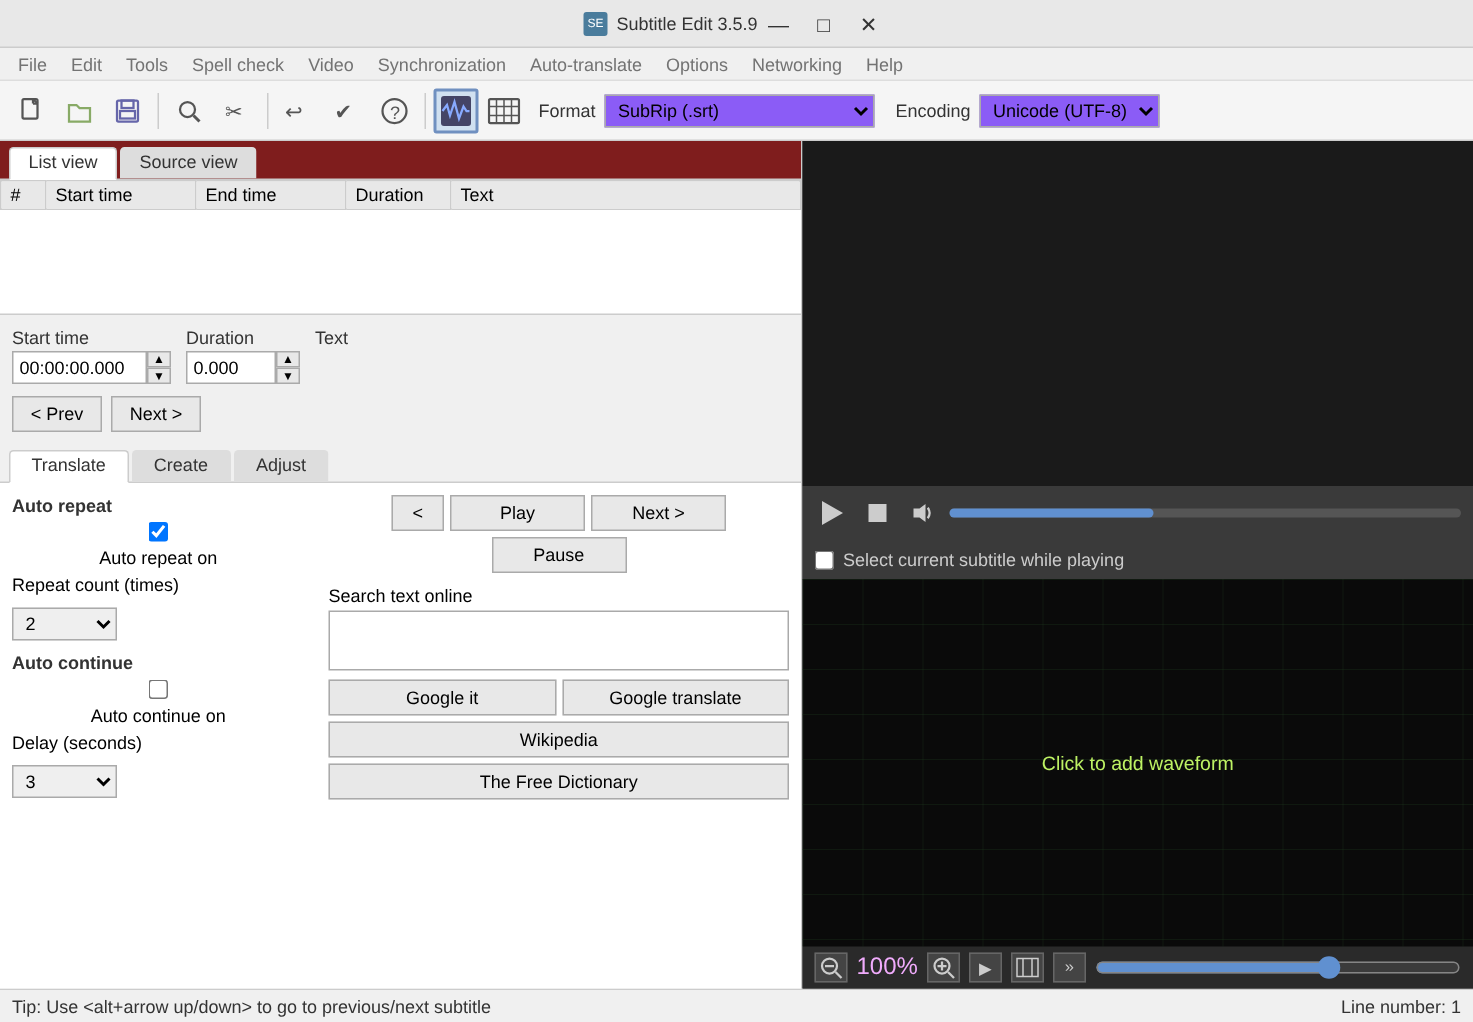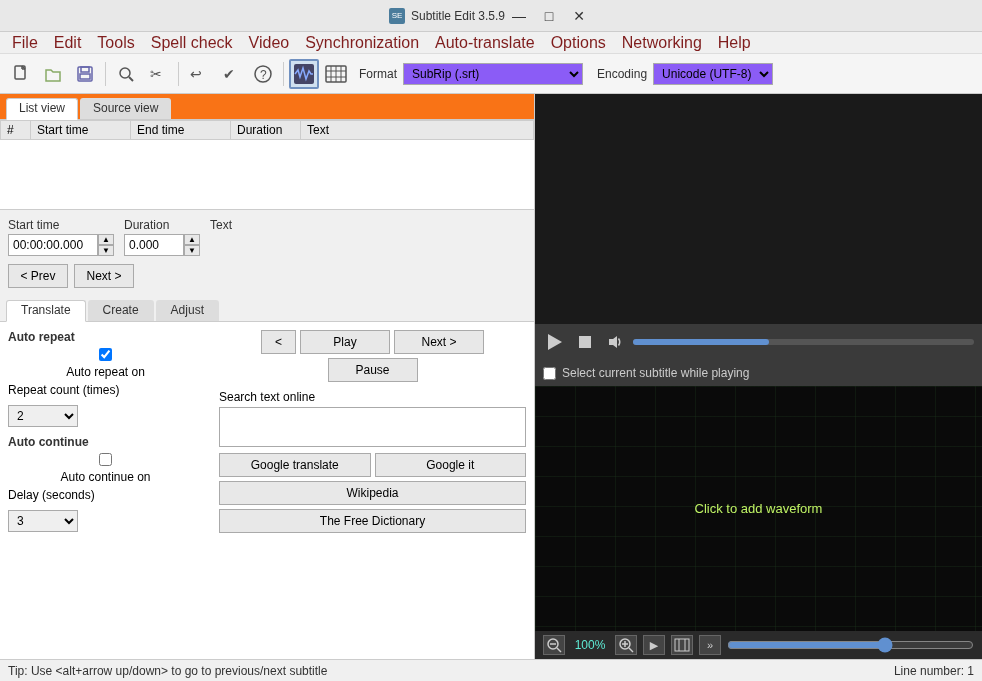--- a/index.html
+++ b/index.html
@@ -8,40 +8,40 @@
     
     .title-bar { background: #e8e8e8; height: 32px; display: flex; align-items: center; padding: 0 8px; border-bottom: 1px solid #ccc; justify-content: center; }
     .title-bar-left { display: flex; align-items: center; gap: 6px; }
     .title-icon { width: 16px; height: 16px; background: #4a7c9c; border-radius: 2px; display: flex; align-items: center; justify-content: center; color: white; font-size: 8px; }
     .title-text { font-size: 12px; color: #333; }
     .title-controls { display: flex; gap: 2px; }
     .title-btn { width: 28px; height: 22px; border: none; background: transparent; cursor: pointer; font-size: 14px; color: #333; display: flex; align-items: center; justify-content: center; }
 
     
     .menu-bar { background: #f0f0f0; height: 22px; display: flex; align-items: center; padding: 0 4px; border-bottom: 1px solid #ddd; }
-    .menu-item { padding: 2px 8px; cursor: pointer; font-size: 16px; color: #7f1d1d; }
+    .menu-item { padding: 2px 8px; cursor: pointer; font-size: 12px; color: #737373; }
 
     
     .toolbar { background: #f5f5f5; height: 40px; display: flex; align-items: center; padding: 0 6px; border-bottom: 1px solid #ccc; gap: 2px; }
     .toolbar-btn { width: 30px; height: 30px; border: 1px solid transparent; background: transparent; cursor: pointer; display: flex; align-items: center; justify-content: center; font-size: 16px; border-radius: 2px; }
     .toolbar-sep { width: 1px; height: 24px; background: #ccc; margin: 0 3px; }
     .toolbar-btn.active { border: 2px solid #7090c0; background: #d0e0f0; }
     .format-section { display: flex; align-items: center; gap: 6px; margin-left: 6px; }
     .format-label { font-size: 12px; color: #333; }
     .format-select { height: 22px; font-size: 12px; border: 1px solid #aaa; background: #8b5cf6; padding: 0 4px; min-width: 120px; }
     .encoding-label { font-size: 12px; color: #333; margin-left: 8px; }
 
     
     .main-content { display: flex; height: calc(681px - 32px - 22px - 40px - 22px); }
     
     
     .left-panel { width: 535px; display: flex; flex-direction: column; border-right: 1px solid #ccc; }
 
     
-    .view-tabs { display: flex; background: #f97316; padding: 4px 6px 0; border-bottom: 1px solid #ccc; height: 26px; }
+    .view-tabs { display: flex; background: #7f1d1d; padding: 4px 6px 0; border-bottom: 1px solid #ccc; height: 26px; }
     .view-tab { padding: 2px 12px; font-size: 12px; cursor: pointer; border: 1px solid transparent; border-bottom: none; border-radius: 3px 3px 0 0; color: #333; background: #ddd; margin-right: 2px; }
     .view-tab.active { background: white; border-color: #ccc; border-bottom: 1px solid white; margin-bottom: -1px; }
 
     
     .subtitle-table-container { flex: 0 0 auto; height: 90px; overflow-y: auto; border-bottom: 1px solid #ccc; background: white; }
     table { width: 100%; border-collapse: collapse; }
     th { background: #e8e8e8; border: 1px solid #ccc; padding: 2px 6px; text-align: left; font-size: 12px; font-weight: normal; position: sticky; top: 0; }
 
     
     .edit-area { padding: 8px; background: #f0f0f0; display: flex; flex-direction: column; gap: 6px; }
@@ -103,21 +103,21 @@
     .video-progress { flex: 1; height: 6px; background: #555; border-radius: 3px; position: relative; }
     .video-progress-fill { width: 40%; height: 100%; background: #6090d0; border-radius: 3px; }
     .subtitle-check { height: 26px; background: #3a3a3a; display: flex; align-items: center; padding: 0 8px; gap: 6px; }
     .subtitle-check input[type=checkbox] { width: 13px; height: 13px; }
     .subtitle-check-label { font-size: 12px; color: #ccc; }
     .waveform-area { flex: 1; background: #0a0a0a; display: flex; align-items: center; justify-content: center; position: relative; }
     .waveform-grid { position: absolute; top: 0; left: 0; right: 0; bottom: 0; background-image: linear-gradient(rgba(30,60,30,0.3) 1px, transparent 1px), linear-gradient(90deg, rgba(30,60,30,0.3) 1px, transparent 1px); background-size: 40px 30px; }
     .waveform-text { color: #bef264; font-size: 13px; z-index: 1; }
     .waveform-controls { height: 28px; background: #2a2a2a; display: flex; align-items: center; padding: 0 8px; gap: 6px; }
     .zoom-btn { width: 22px; height: 20px; background: #444; border: 1px solid #666; color: #ccc; cursor: pointer; font-size: 12px; display: flex; align-items: center; justify-content: center; }
-    .zoom-text { color: #5eead4; font-size: 12px; min-width: 38px; text-align: center; }
+    .zoom-text { color: #f0abfc; font-size: 16px; min-width: 38px; text-align: center; }
     .waveform-ctrl-btn { width: 22px; height: 20px; background: #444; border: 1px solid #666; color: #ccc; cursor: pointer; font-size: 11px; display: flex; align-items: center; justify-content: center; }
     .waveform-slider { flex: 1; height: 16px; accent-color: #6090d0; }
 
     
     .play-icon { width: 0; height: 0; border-style: solid; border-width: 8px 0 8px 14px; border-color: transparent transparent transparent #ccc; }
   </style>
 </head>
 <body>
 
 <div class="title-bar">
@@ -336,22 +336,22 @@
             <div class="play-controls">
               <button class="play-btn play-btn-small">&lt;</button>
               <button class="play-btn play-btn-wide">Play</button>
               <button class="play-btn play-btn-wide">Next &gt;</button>
             </div>
             <button class="pause-btn">Pause</button>
             <div class="search-label">Search text online</div>
             <input type="text" class="search-input" style="">
             <div class="online-btns">
               <div class="online-btn-row">
+                <button class="online-btn-half">Google it</button>
                 <button class="online-btn-half">Google translate</button>
-                <button class="online-btn-half">Google it</button>
               </div>
               <button class="online-btn" style="width:100%;">Wikipedia</button>
               <button class="online-btn" style="width:100%;">The Free Dictionary</button>
             </div>
           </div>
         </div>
       </div>
     </div>
 
   </div>

